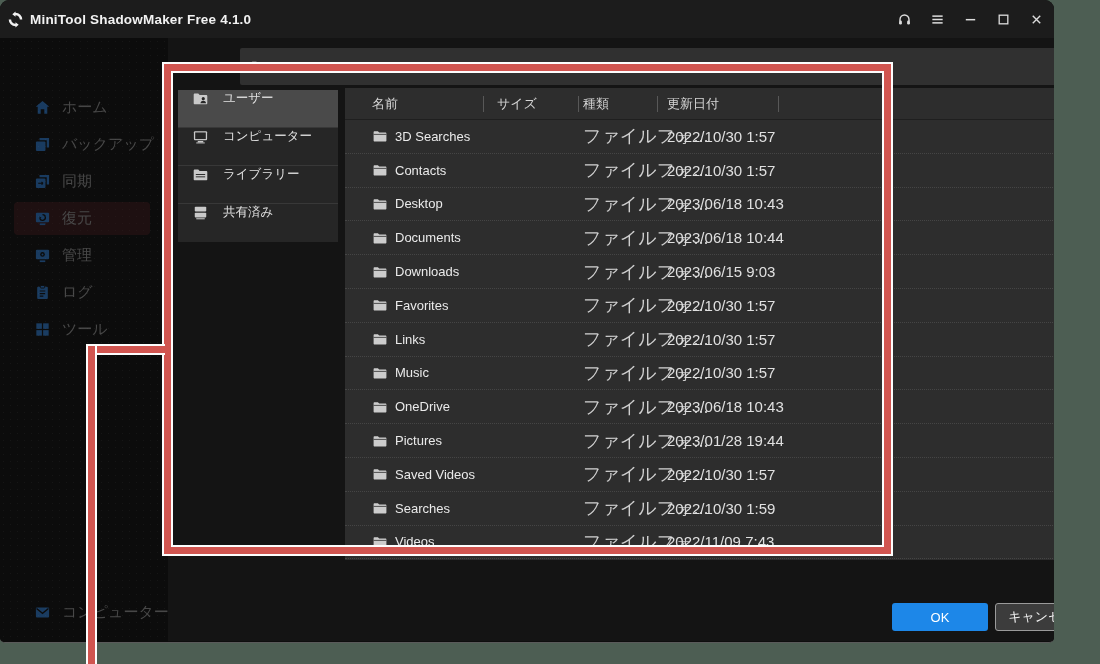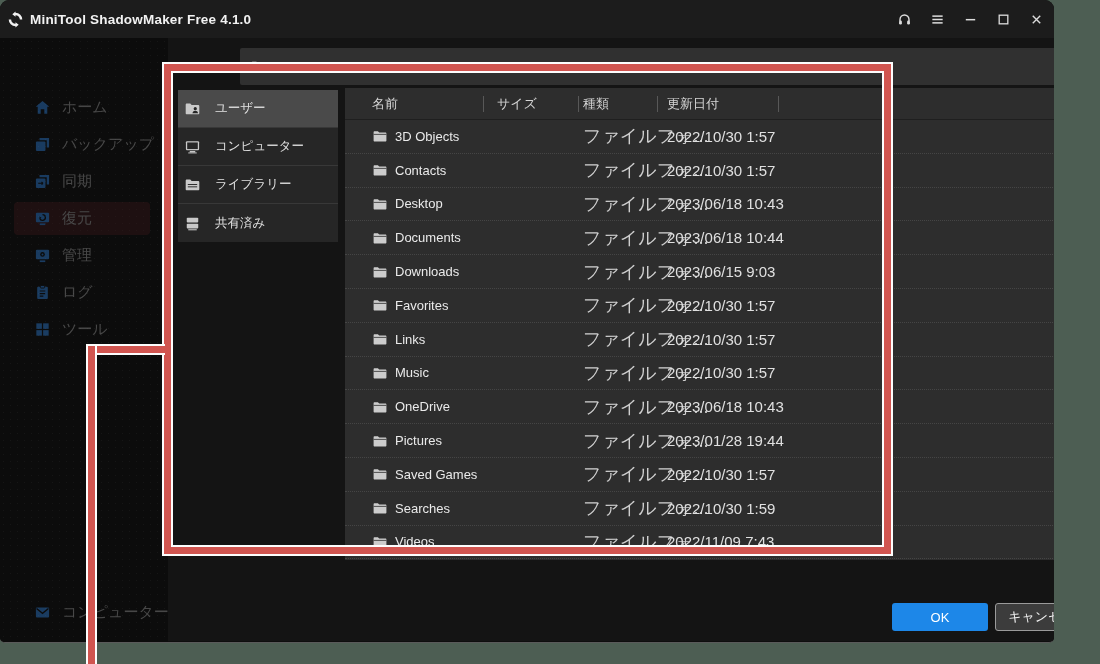--- a/index.html
+++ b/index.html
@@ -50,21 +50,21 @@
   .pathbar {
     position:absolute; left:240px; top:48px; width:845px; height:37px;
     background:#303030; border-radius:2px; display:flex; align-items:center; padding-left:10px;
   }
   .pathbar .icon { width:17px; height:17px; color:#8f8f8f; flex:none; }
   .pathbar .ptxt { color:#7d7d7d; font-size:12.5px; margin-left:8px; }
 
   
   .tree { position:absolute; left:178px; top:90px; width:160px; background:#262626; }
   .tree-row {
-    height:38px; display:flex; align-items:center; padding-left:6px;
+    height:38px; display:flex; align-items:flex-start; padding-left:14px;
     border-bottom:1px solid #383838; background:#262626;
   }
   .tree-row:last-child { border-bottom:none; }
   .tree-row.selected { background:#4a4a4a; }
   .tree-row .icon { width:17px; height:17px; color:#c9c9c9; flex:none; }
   .tree-row .lbl { color:#e2e2e2; font-size:12.5px; margin-left:14px; white-space:nowrap; }
 
   
   .list { position:absolute; left:345px; top:88px; width:742px; height:472px; background:#2d2d2d; }
   .list-head { position:relative; height:32px; border-bottom:1px solid #1f1f1f; }
@@ -277,21 +277,21 @@
       <span class="col-sep" style="left:233px"></span>
       <span class="col-sep" style="left:312px"></span>
       <span class="col-sep" style="left:433px"></span>
     </div>
     <div class="rows" id="list-rows">
   <div class="lrow">
     <span class="icon"><svg viewBox="0 0 16 16" width="100%" height="100%">
               <path d="M1.6 4.2c0-.55.45-1 1-1h3.3l1.3 1.4h6.2c.55 0 1 .45 1 1v6.8c0 .55-.45 1-1 1H2.6c-.55 0-1-.45-1-1z" fill="currentColor"></path>
               <path d="M1.6 6.4h12.8" stroke="#2d2d2d" stroke-width="0.8"></path>
             </svg></span>
-    <span class="nm">3D Objects</span>
+    <span class="nm">3D Searches</span>
     <span class="tp">ファイルフォ...</span>
     <span class="dt">2022/10/30 1:57</span>
   </div>
 
   <div class="lrow">
     <span class="icon"><svg viewBox="0 0 16 16" width="100%" height="100%">
               <path d="M1.6 4.2c0-.55.45-1 1-1h3.3l1.3 1.4h6.2c.55 0 1 .45 1 1v6.8c0 .55-.45 1-1 1H2.6c-.55 0-1-.45-1-1z" fill="currentColor"></path>
               <path d="M1.6 6.4h12.8" stroke="#2d2d2d" stroke-width="0.8"></path>
             </svg></span>
     <span class="nm">Contacts</span>
@@ -377,21 +377,21 @@
     <span class="nm">Pictures</span>
     <span class="tp">ファイルフォ...</span>
     <span class="dt">2023/01/28 19:44</span>
   </div>
 
   <div class="lrow">
     <span class="icon"><svg viewBox="0 0 16 16" width="100%" height="100%">
               <path d="M1.6 4.2c0-.55.45-1 1-1h3.3l1.3 1.4h6.2c.55 0 1 .45 1 1v6.8c0 .55-.45 1-1 1H2.6c-.55 0-1-.45-1-1z" fill="currentColor"></path>
               <path d="M1.6 6.4h12.8" stroke="#2d2d2d" stroke-width="0.8"></path>
             </svg></span>
-    <span class="nm">Saved Games</span>
+    <span class="nm">Saved Videos</span>
     <span class="tp">ファイルフォ...</span>
     <span class="dt">2022/10/30 1:57</span>
   </div>
 
   <div class="lrow">
     <span class="icon"><svg viewBox="0 0 16 16" width="100%" height="100%">
               <path d="M1.6 4.2c0-.55.45-1 1-1h3.3l1.3 1.4h6.2c.55 0 1 .45 1 1v6.8c0 .55-.45 1-1 1H2.6c-.55 0-1-.45-1-1z" fill="currentColor"></path>
               <path d="M1.6 6.4h12.8" stroke="#2d2d2d" stroke-width="0.8"></path>
             </svg></span>
     <span class="nm">Searches</span>

